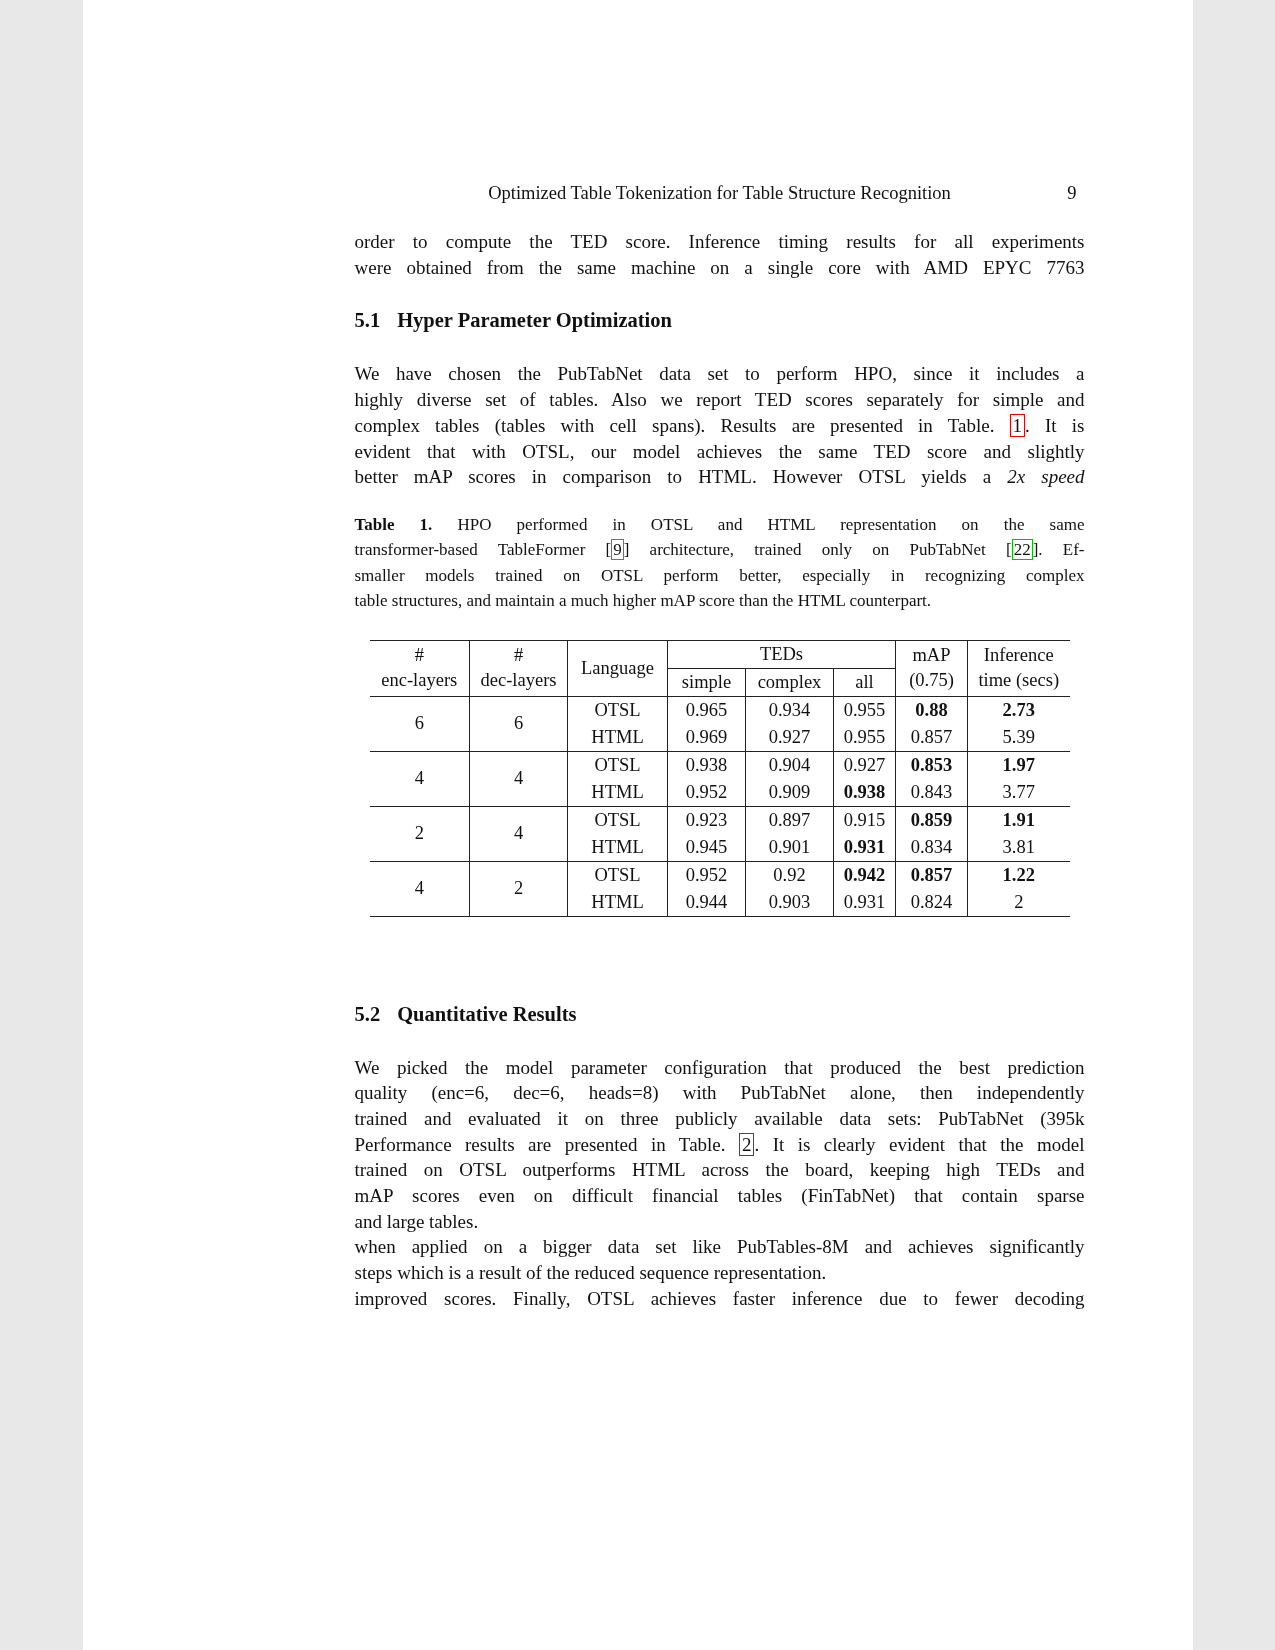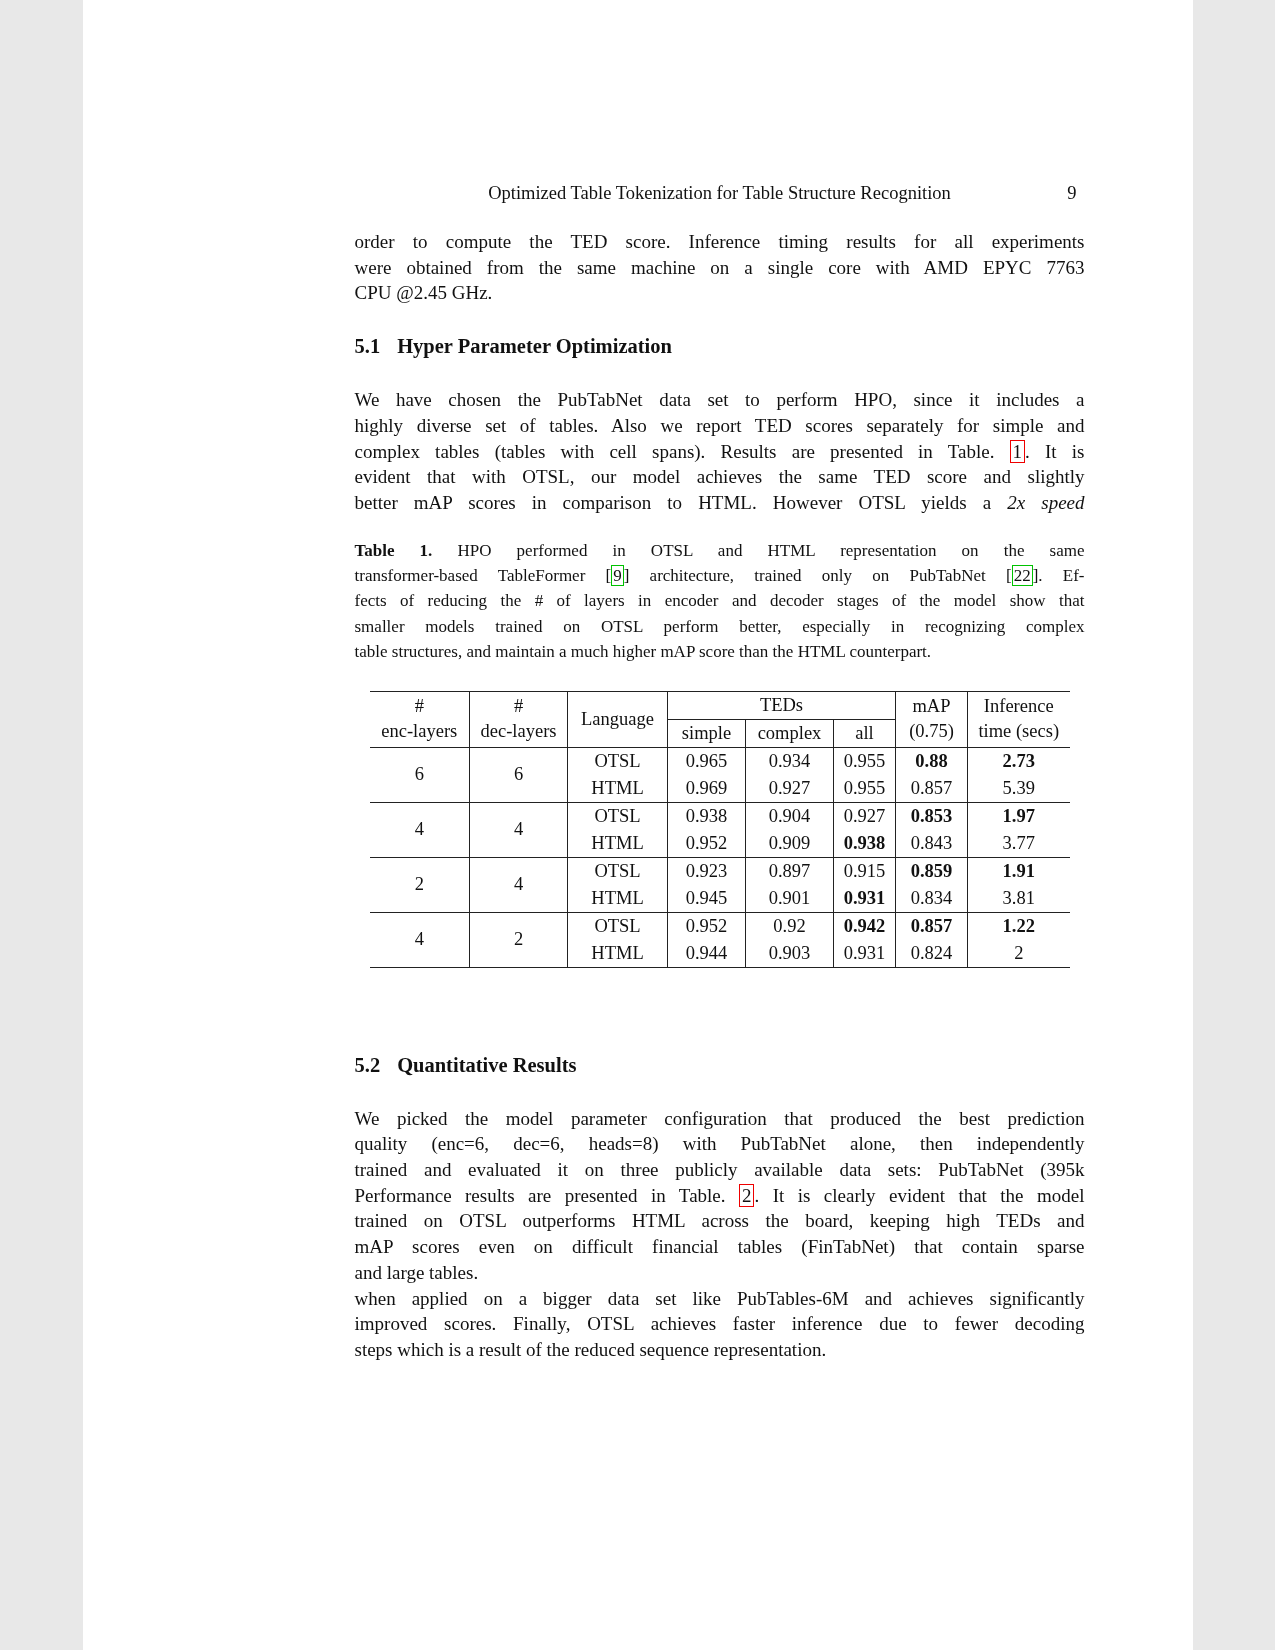--- a/index.html
+++ b/index.html
@@ -68,39 +68,37 @@
   <div class="content">
 
     <div class="runhead">
       <div class="rh-title">Optimized Table Tokenization for Table Structure Recognition</div>
       <div class="rh-page">9</div>
     </div>
 
     <div class="para para-intro">
         <div class="tl"><span>order to compute the TED score. Inference timing results for all experiments</span></div>
         <div class="tl"><span>were obtained from the same machine on a single core with AMD EPYC 7763</span></div>
-        <div class="tl last"><span>CPU @2.45 GHz.</span></div>
       </div>
 
     <div class="sec-heading">
       <span class="sec-num">5.1</span><span>Hyper Parameter Optimization</span>
     </div>
 
     <div class="para sec-body">
         <div class="tl"><span>We have chosen the PubTabNet data set to perform HPO, since it includes a</span></div>
         <div class="tl"><span>highly diverse set of tables. Also we report TED scores separately for simple and</span></div>
         <div class="tl"><span>complex tables (tables with cell spans). Results are presented in Table. </span><span class="cite-red">1</span><span>. It is</span></div>
         <div class="tl"><span>evident that with OTSL, our model achieves the same TED score and slightly</span></div>
         <div class="tl"><span>better mAP scores in comparison to HTML. However OTSL yields a </span><span class="italic">2x speed</span></div>
       </div>
 
     <div class="para caption">
         <div class="tl"><span class="bold">Table 1.</span><span>  HPO performed in OTSL and HTML representation on the same</span></div>
         <div class="tl"><span>transformer-based TableFormer [</span><span class="cite-green">9</span><span>] architecture, trained only on PubTabNet [</span><span class="cite-green">22</span><span>]. Ef-</span></div>
-        <div class="tl"><span>fects of reducing the # of layers in encoder and decoder stages of the model show that</span></div>
         <div class="tl"><span>smaller models trained on OTSL perform better, especially in recognizing complex</span></div>
         <div class="tl last"><span>table structures, and maintain a much higher mAP score than the HTML counterpart.</span></div>
       </div>
 
     <table class="hpo">
       <colgroup>
         <col style="width:100px">
           <col style="width:98px">
           <col style="width:100px">
         <col style="width:78px">
@@ -225,19 +223,19 @@
     <div class="para sec-body">
         <div class="tl"><span>We picked the model parameter configuration that produced the best prediction</span></div>
         <div class="tl"><span>quality (enc=6, dec=6, heads=8) with PubTabNet alone, then independently</span></div>
         <div class="tl"><span>trained and evaluated it on three publicly available data sets: PubTabNet (395k</span></div>
         <div class="tl"><span>Performance results are presented in Table. </span><span class="cite-red">2</span><span>. It is clearly evident that the model</span></div>
         <div class="tl"><span>trained on OTSL outperforms HTML across the board, keeping high TEDs and</span></div>
         <div class="tl"><span>mAP scores even on difficult financial tables (FinTabNet) that contain sparse</span></div>
         <div class="tl last"><span>and large tables.</span></div>
       </div>
     <div class="para">
-        <div class="tl"><span>when applied on a bigger data set like PubTables-6M and achieves significantly</span></div>
+        <div class="tl"><span>when applied on a bigger data set like PubTables-8M and achieves significantly</span></div>
+        <div class="tl last"><span>steps which is a result of the reduced sequence representation.</span></div>
         <div class="tl"><span>improved scores. Finally, OTSL achieves faster inference due to fewer decoding</span></div>
-        <div class="tl last"><span>steps which is a result of the reduced sequence representation.</span></div>
       </div>
 
   </div>
 </div>
 
 </body></html>

